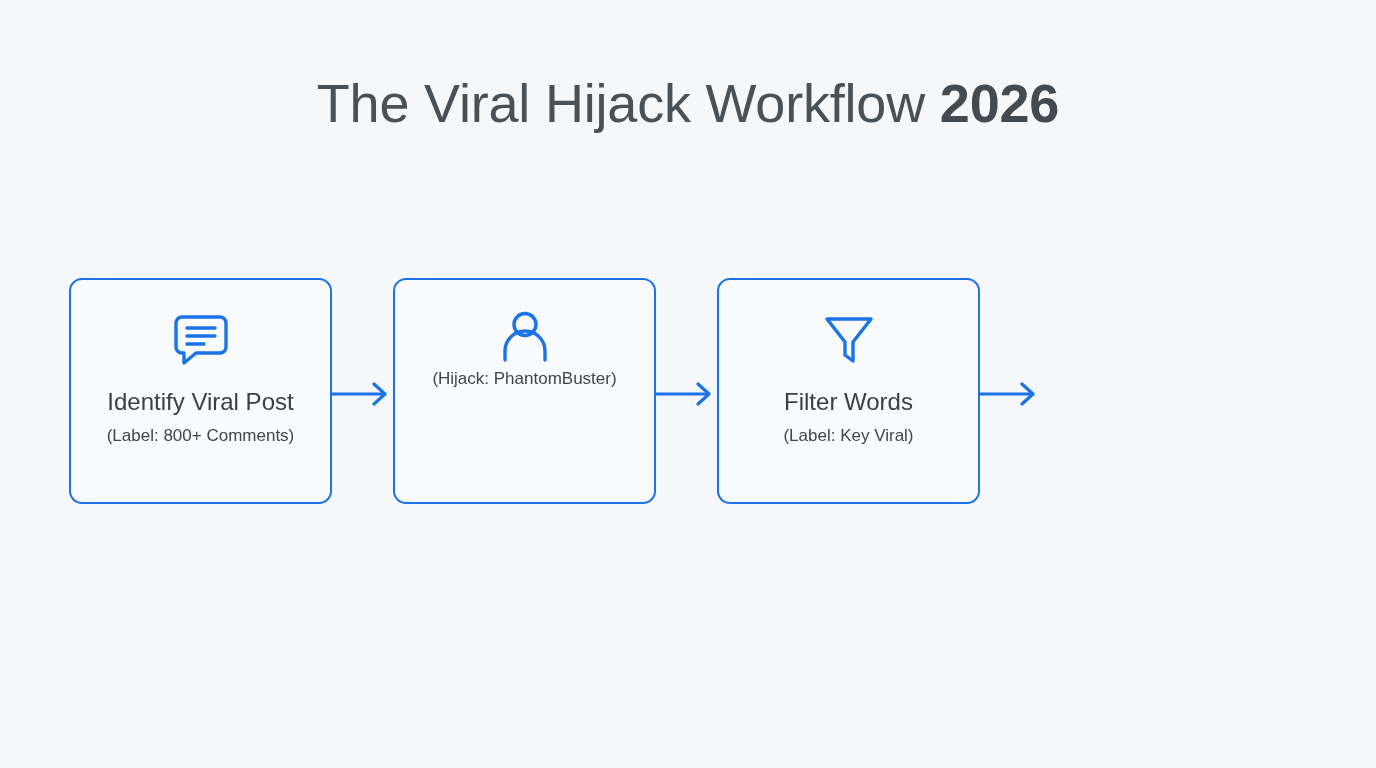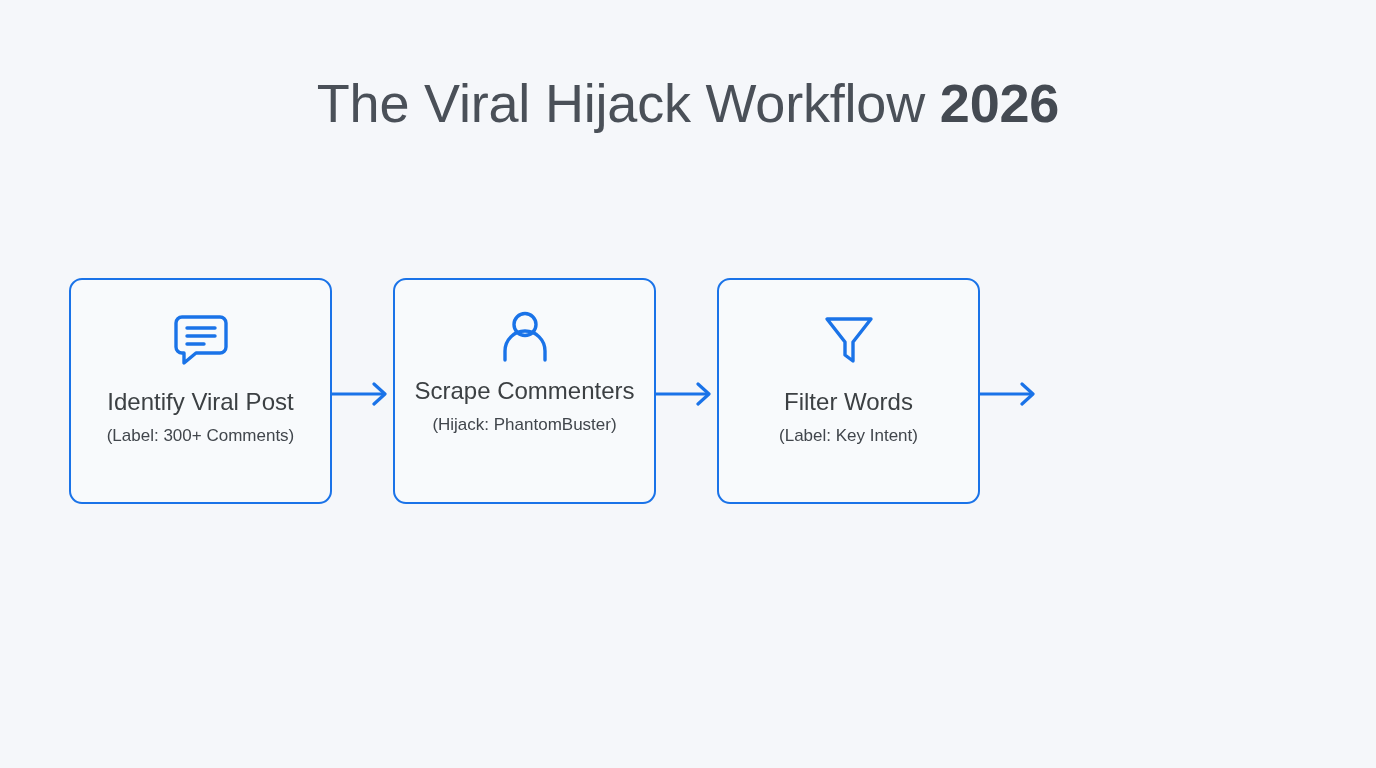--- a/index.html
+++ b/index.html
@@ -129,60 +129,59 @@
     <div class="card-inner">
       <div class="icon-wrap">
         <svg width="54" height="52" viewBox="0 0 54 52" fill="none">
           <path d="M8 4 H46 A6 6 0 0 1 52 10 V34 A6 6 0 0 1 46 40 H22 L10 50 V40 H8 A6 6 0 0 1 2 34 V10 A6 6 0 0 1 8 4 Z" stroke="#1a73e8" stroke-width="3.4" stroke-linejoin="round" fill="none"></path>
           <line x1="13" y1="15" x2="41" y2="15" stroke="#1a73e8" stroke-width="3.4" stroke-linecap="round"></line>
           <line x1="13" y1="23" x2="41" y2="23" stroke="#1a73e8" stroke-width="3.4" stroke-linecap="round"></line>
           <line x1="13" y1="31" x2="30" y2="31" stroke="#1a73e8" stroke-width="3.4" stroke-linecap="round"></line>
         </svg>
       </div>
       <div class="card-title">Identify Viral Post</div>
-      <div class="card-label">(Label: 300+ Comments)</div>
+      <div class="card-label">(Label: 800+ Comments)</div>
     </div>
   </div>
 
   <div class="arrow">
     <svg width="61" height="24" viewBox="0 0 61 24" fill="none">
       <line x1="0" y1="12" x2="52" y2="12" stroke="#1a73e8" stroke-width="3"></line>
       <polyline points="42,2 53,12 42,22" stroke="#1a73e8" stroke-width="3.2" fill="none" stroke-linecap="round" stroke-linejoin="round"></polyline>
     </svg>
   </div>
 
   <div class="card two-line">
     <div class="card-inner">
       <div class="icon-wrap">
         <svg width="52" height="52" viewBox="0 0 52 52" fill="none">
           <circle cx="26" cy="14.5" r="11" stroke="#1a73e8" stroke-width="3.4" fill="none"></circle>
           <path d="M6 50 V41 A16 16 0 0 1 46 41 V50" stroke="#1a73e8" stroke-width="3.4" fill="none" stroke-linecap="round"></path>
         </svg>
       </div>
-      <div class="card-title">Scrape Commenters</div>
       <div class="card-label">(Hijack: PhantomBuster)</div>
     </div>
   </div>
 
   <div class="arrow">
     <svg width="61" height="24" viewBox="0 0 61 24" fill="none">
       <line x1="0" y1="12" x2="52" y2="12" stroke="#1a73e8" stroke-width="3"></line>
       <polyline points="42,2 53,12 42,22" stroke="#1a73e8" stroke-width="3.2" fill="none" stroke-linecap="round" stroke-linejoin="round"></polyline>
     </svg>
   </div>
 
   <div class="card">
     <div class="card-inner">
       <div class="icon-wrap">
         <svg width="52" height="52" viewBox="0 0 52 52" fill="none">
           <path d="M4 6 H48 L30 29 V48 L22 42 V29 Z" stroke="#1a73e8" stroke-width="3.4" fill="none" stroke-linejoin="round" stroke-linecap="round"></path>
         </svg>
       </div>
       <div class="card-title">Filter Words</div>
-      <div class="card-label">(Label: Key Intent)</div>
+      <div class="card-label">(Label: Key Viral)</div>
     </div>
   </div>
 
   <div class="arrow">
     <svg width="61" height="24" viewBox="0 0 61 24" fill="none">
       <line x1="0" y1="12" x2="52" y2="12" stroke="#1a73e8" stroke-width="3"></line>
       <polyline points="42,2 53,12 42,22" stroke="#1a73e8" stroke-width="3.2" fill="none" stroke-linecap="round" stroke-linejoin="round"></polyline>
     </svg>
   </div>
 

